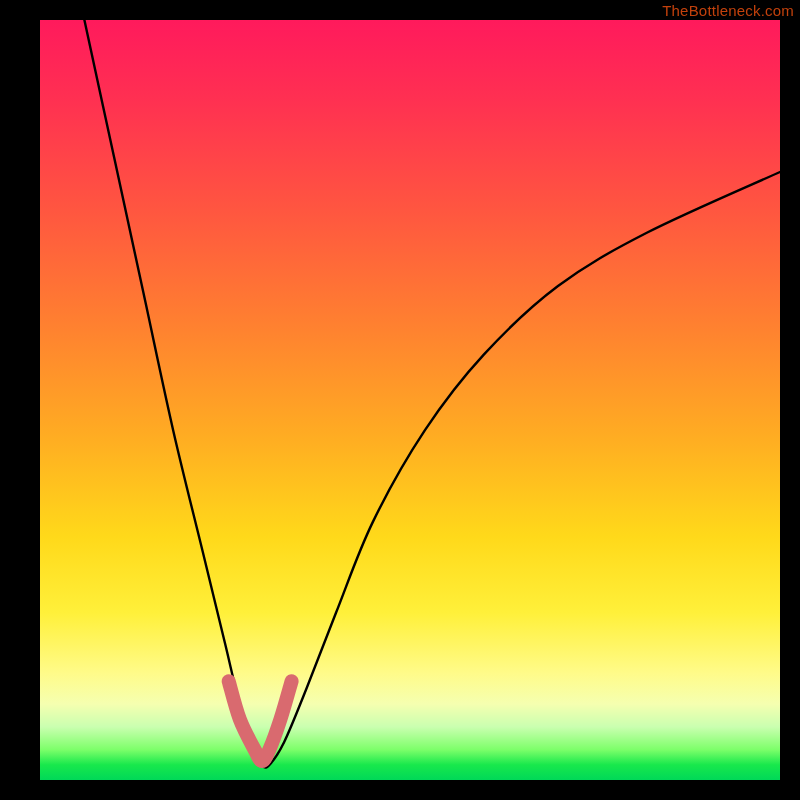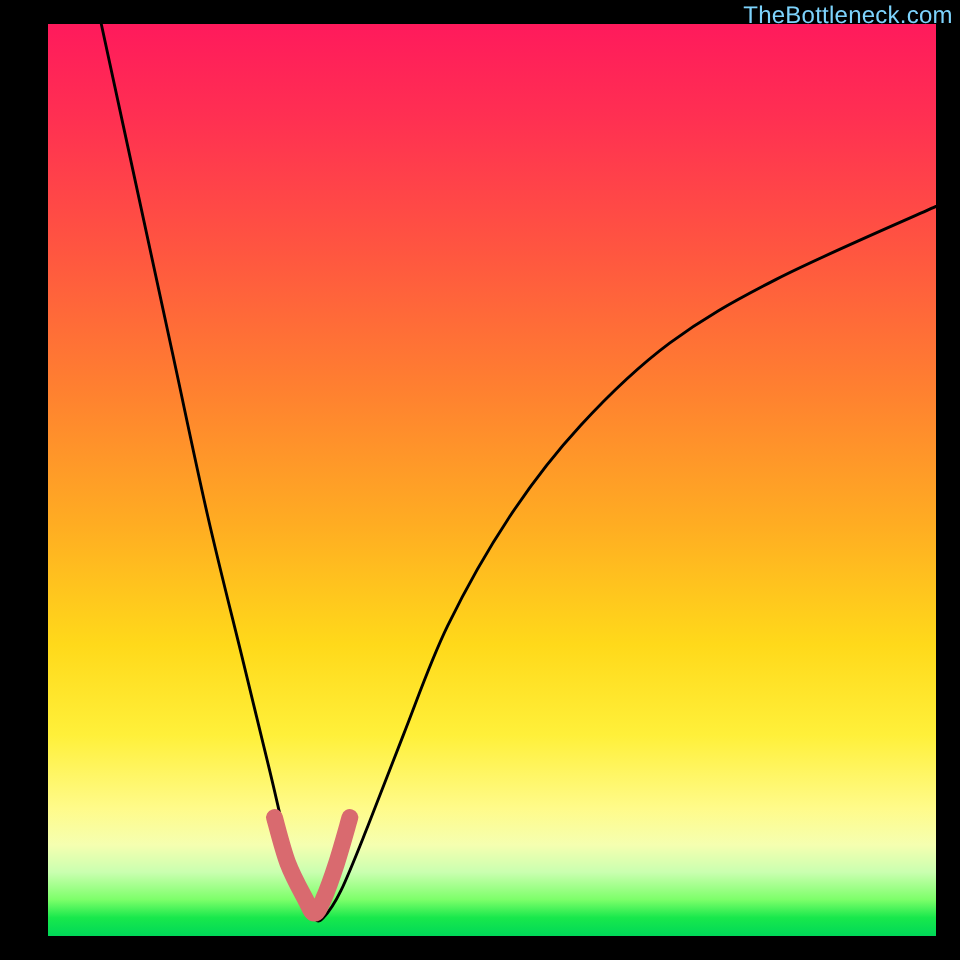--- a/index.html
+++ b/index.html
@@ -38,22 +38,22 @@
       #caffb0 93%,
       #7dff6a 96%,
       #18e84c 98%,
       #00d858 100%
     );
   }
   .watermark {
     position: absolute;
     top: 2px;
     right: 6px;
-    color: #7dd3fc;
-    font-size: 20px;
+    color: #c2410c;
+    font-size: 15px;
     font-weight: 500;
     letter-spacing: 0.2px;
     pointer-events: none;
   }
   svg.curves {
     position: absolute;
     left: 0;
     top: 0;
     width: 100%;
     height: 100%;

